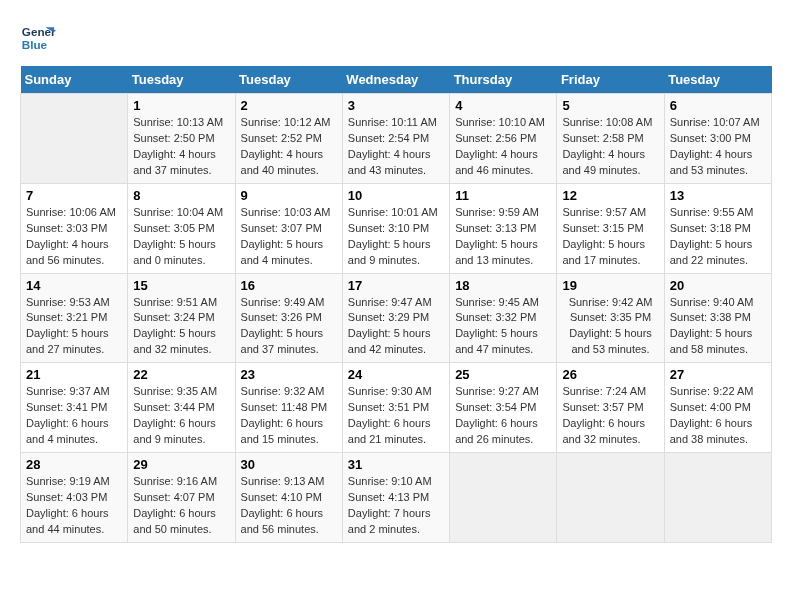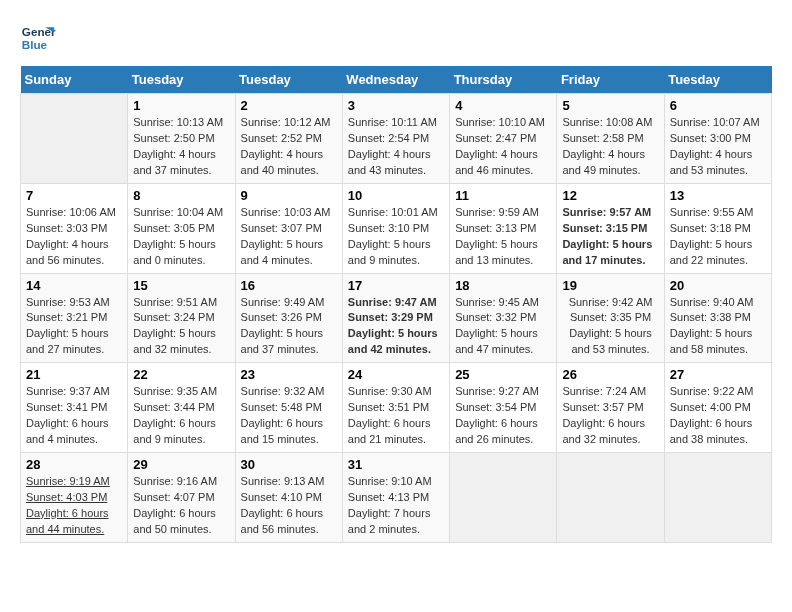--- a/index.html
+++ b/index.html
@@ -129,21 +129,21 @@
         <td>
           <span class="day-num">3</span>
           <div class="day-info" style="white-space: pre-line;">Sunrise: 10:11 AM
 Sunset: 2:54 PM
 Daylight: 4 hours
 and 43 minutes.</div>
         </td>
         <td>
           <span class="day-num">4</span>
           <div class="day-info" style="white-space: pre-line;">Sunrise: 10:10 AM
-Sunset: 2:47 PM
+Sunset: 2:56 PM
 Daylight: 4 hours
 and 46 minutes.</div>
         </td>
         <td>
           <span class="day-num">5</span>
           <div class="day-info" style="white-space: pre-line;">Sunrise: 10:08 AM
 Sunset: 2:58 PM
 Daylight: 4 hours
 and 49 minutes.</div>
         </td>
@@ -186,21 +186,21 @@
         </td>
         <td>
           <span class="day-num">11</span>
           <div class="day-info" style="white-space: pre-line;">Sunrise: 9:59 AM
 Sunset: 3:13 PM
 Daylight: 5 hours
 and 13 minutes.</div>
         </td>
         <td>
           <span class="day-num">12</span>
-          <div class="day-info" style="white-space: pre-line; font-weight: bold;">Sunrise: 9:57 AM
+          <div class="day-info" style="white-space: pre-line;">Sunrise: 9:57 AM
 Sunset: 3:15 PM
 Daylight: 5 hours
 and 17 minutes.</div>
         </td>
         <td>
           <span class="day-num">13</span>
           <div class="day-info" style="white-space: pre-line;">Sunrise: 9:55 AM
 Sunset: 3:18 PM
 Daylight: 5 hours
 and 22 minutes.</div>
@@ -223,21 +223,21 @@
         </td>
         <td>
           <span class="day-num">16</span>
           <div class="day-info" style="white-space: pre-line;">Sunrise: 9:49 AM
 Sunset: 3:26 PM
 Daylight: 5 hours
 and 37 minutes.</div>
         </td>
         <td>
           <span class="day-num">17</span>
-          <div class="day-info" style="white-space: pre-line; font-weight: bold;">Sunrise: 9:47 AM
+          <div class="day-info" style="white-space: pre-line;">Sunrise: 9:47 AM
 Sunset: 3:29 PM
 Daylight: 5 hours
 and 42 minutes.</div>
         </td>
         <td>
           <span class="day-num">18</span>
           <div class="day-info" style="white-space: pre-line;">Sunrise: 9:45 AM
 Sunset: 3:32 PM
 Daylight: 5 hours
 and 47 minutes.</div>
@@ -268,21 +268,21 @@
         <td>
           <span class="day-num">22</span>
           <div class="day-info" style="white-space: pre-line;">Sunrise: 9:35 AM
 Sunset: 3:44 PM
 Daylight: 6 hours
 and 9 minutes.</div>
         </td>
         <td>
           <span class="day-num">23</span>
           <div class="day-info" style="white-space: pre-line;">Sunrise: 9:32 AM
-Sunset: 5:48 PM
+Sunset: 11:48 PM
 Daylight: 6 hours
 and 15 minutes.</div>
         </td>
         <td>
           <span class="day-num">24</span>
           <div class="day-info" style="white-space: pre-line;">Sunrise: 9:30 AM
 Sunset: 3:51 PM
 Daylight: 6 hours
 and 21 minutes.</div>
         </td>
@@ -304,21 +304,21 @@
           <span class="day-num">27</span>
           <div class="day-info" style="white-space: pre-line;">Sunrise: 9:22 AM
 Sunset: 4:00 PM
 Daylight: 6 hours
 and 38 minutes.</div>
         </td>
       </tr>
       <tr>
         <td>
           <span class="day-num">28</span>
-          <div class="day-info" style="white-space: pre-line; text-decoration: underline;">Sunrise: 9:19 AM
+          <div class="day-info" style="white-space: pre-line;">Sunrise: 9:19 AM
 Sunset: 4:03 PM
 Daylight: 6 hours
 and 44 minutes.</div>
         </td>
         <td>
           <span class="day-num">29</span>
           <div class="day-info" style="white-space: pre-line;">Sunrise: 9:16 AM
 Sunset: 4:07 PM
 Daylight: 6 hours
 and 50 minutes.</div>

